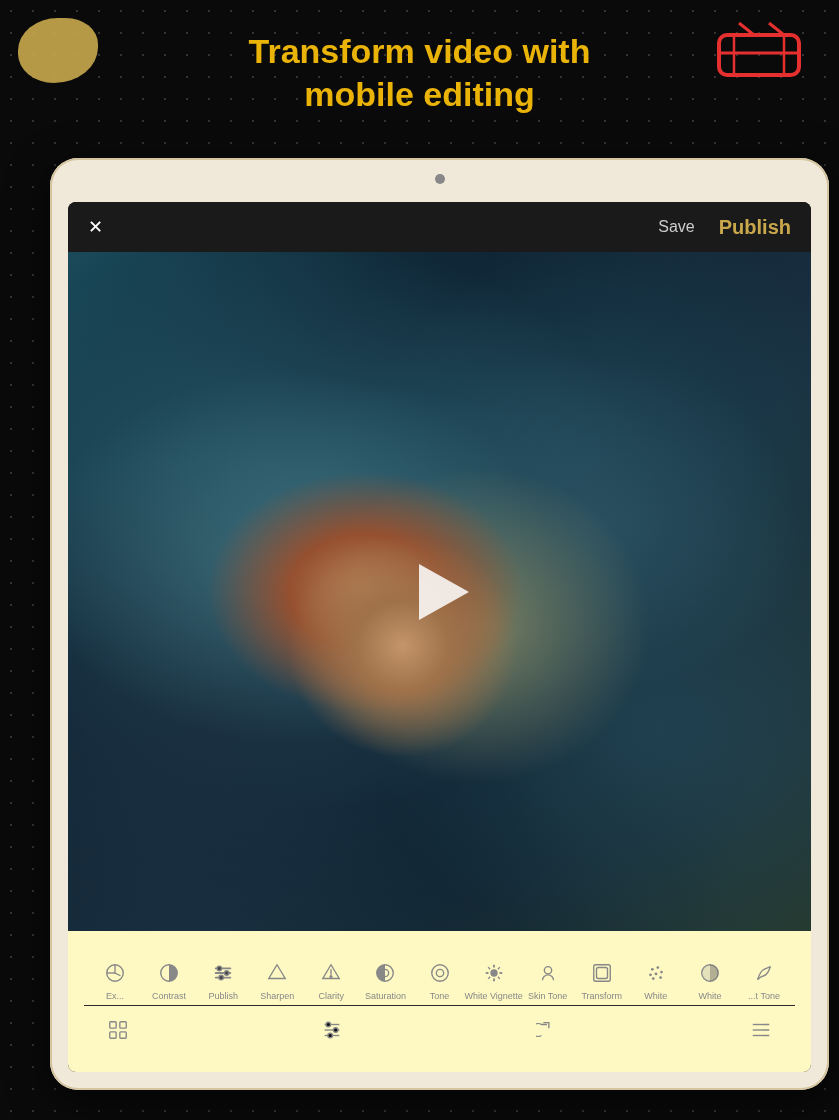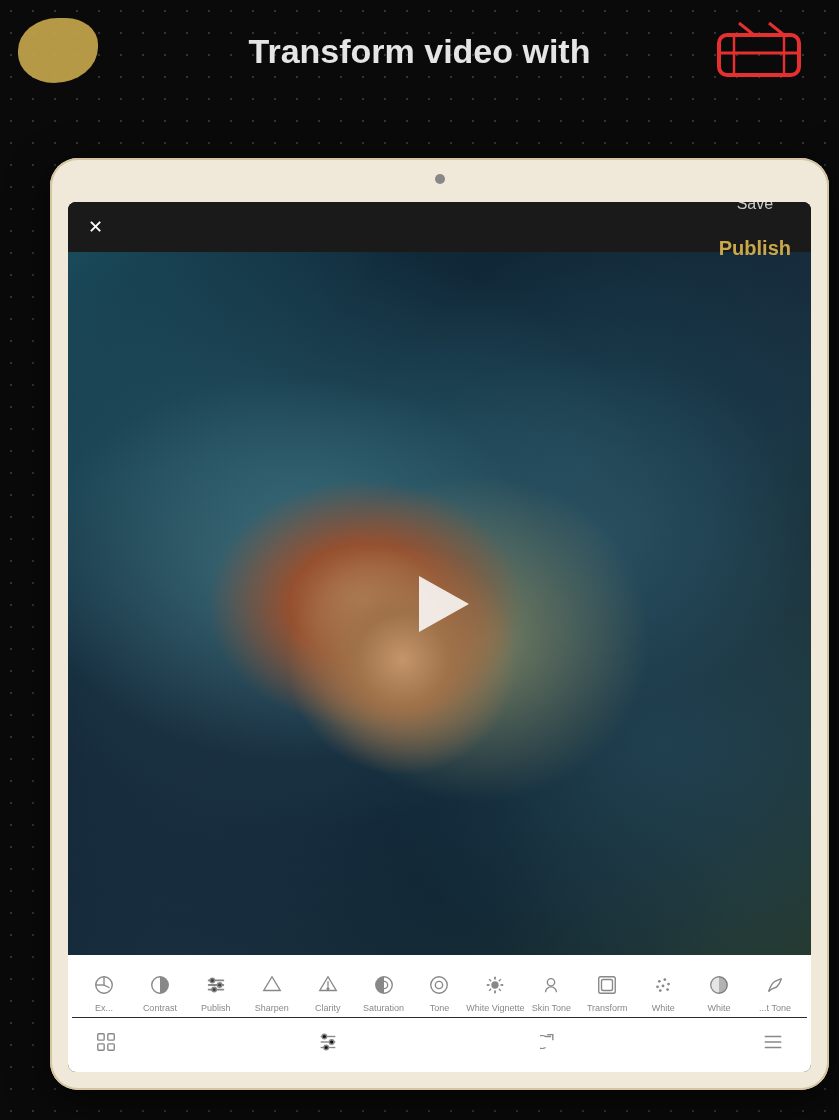--- a/index.html
+++ b/index.html
@@ -41,21 +41,21 @@
       width: 100px;
       height: 75px;
     }
 
     
     .header-title {
       position: absolute;
       top: 30px;
       left: 0; right: 0;
       text-align: center;
-      color: #e5e5e5;
+      color: #eab308;
       font-size: 34px;
       font-weight: 800;
       line-height: 1.25;
       z-index: 10;
       padding: 0 140px;
     }
 
     
     .tablet-frame {
       position: absolute;
@@ -112,21 +112,20 @@
       color: #ffffff;
       font-size: 18px;
       cursor: pointer;
       font-weight: 300;
     }
 
     .top-bar-actions {
       display: flex;
       gap: 24px;
       align-items: center;
-      flex-direction: column;
     }
 
     .save-btn {
       color: #cccccc;
       font-size: 16px;
       cursor: pointer;
       font-weight: 500;
     }
 
     .publish-btn {
@@ -184,22 +183,22 @@
       width: 0;
       height: 0;
       border-style: solid;
       border-width: 28px 0 28px 50px;
       border-color: transparent transparent transparent rgba(255,255,255,0.85);
       margin-left: 8px;
     }
 
     
     .bottom-toolbar {
-      background: #ffffff;
-      padding: 4px;
+      background: #fef9c3;
+      padding: 16px;
       flex-shrink: 0;
     }
 
     .tools-row {
       display: flex;
       align-items: center;
       padding: 12px 4px 4px;
       overflow: hidden;
     }
 
@@ -268,20 +267,21 @@
   <rect x="10" y="20" width="80" height="40" rx="8" fill="none" stroke="#e63030" stroke-width="4"></rect>
   <line x1="10" y1="38" x2="90" y2="38" stroke="#e63030" stroke-width="3"></line>
   <line x1="25" y1="20" x2="25" y2="60" stroke="#e63030" stroke-width="2.5"></line>
   <line x1="75" y1="20" x2="75" y2="60" stroke="#e63030" stroke-width="2.5"></line>
   <line x1="30" y1="8" x2="45" y2="20" stroke="#e63030" stroke-width="3"></line>
   <line x1="60" y1="8" x2="75" y2="20" stroke="#e63030" stroke-width="3"></line>
 </svg>
 
 <div class="header-title">
   <span>Transform video with</span><br>
+  <span>mobile editing</span>
 </div>
 
 <div class="tablet-frame">
 
   <div class="camera-notch"></div>
 
   <div class="tablet-screen">
 
     <div class="top-bar">
       <span class="close-btn">✕</span>

